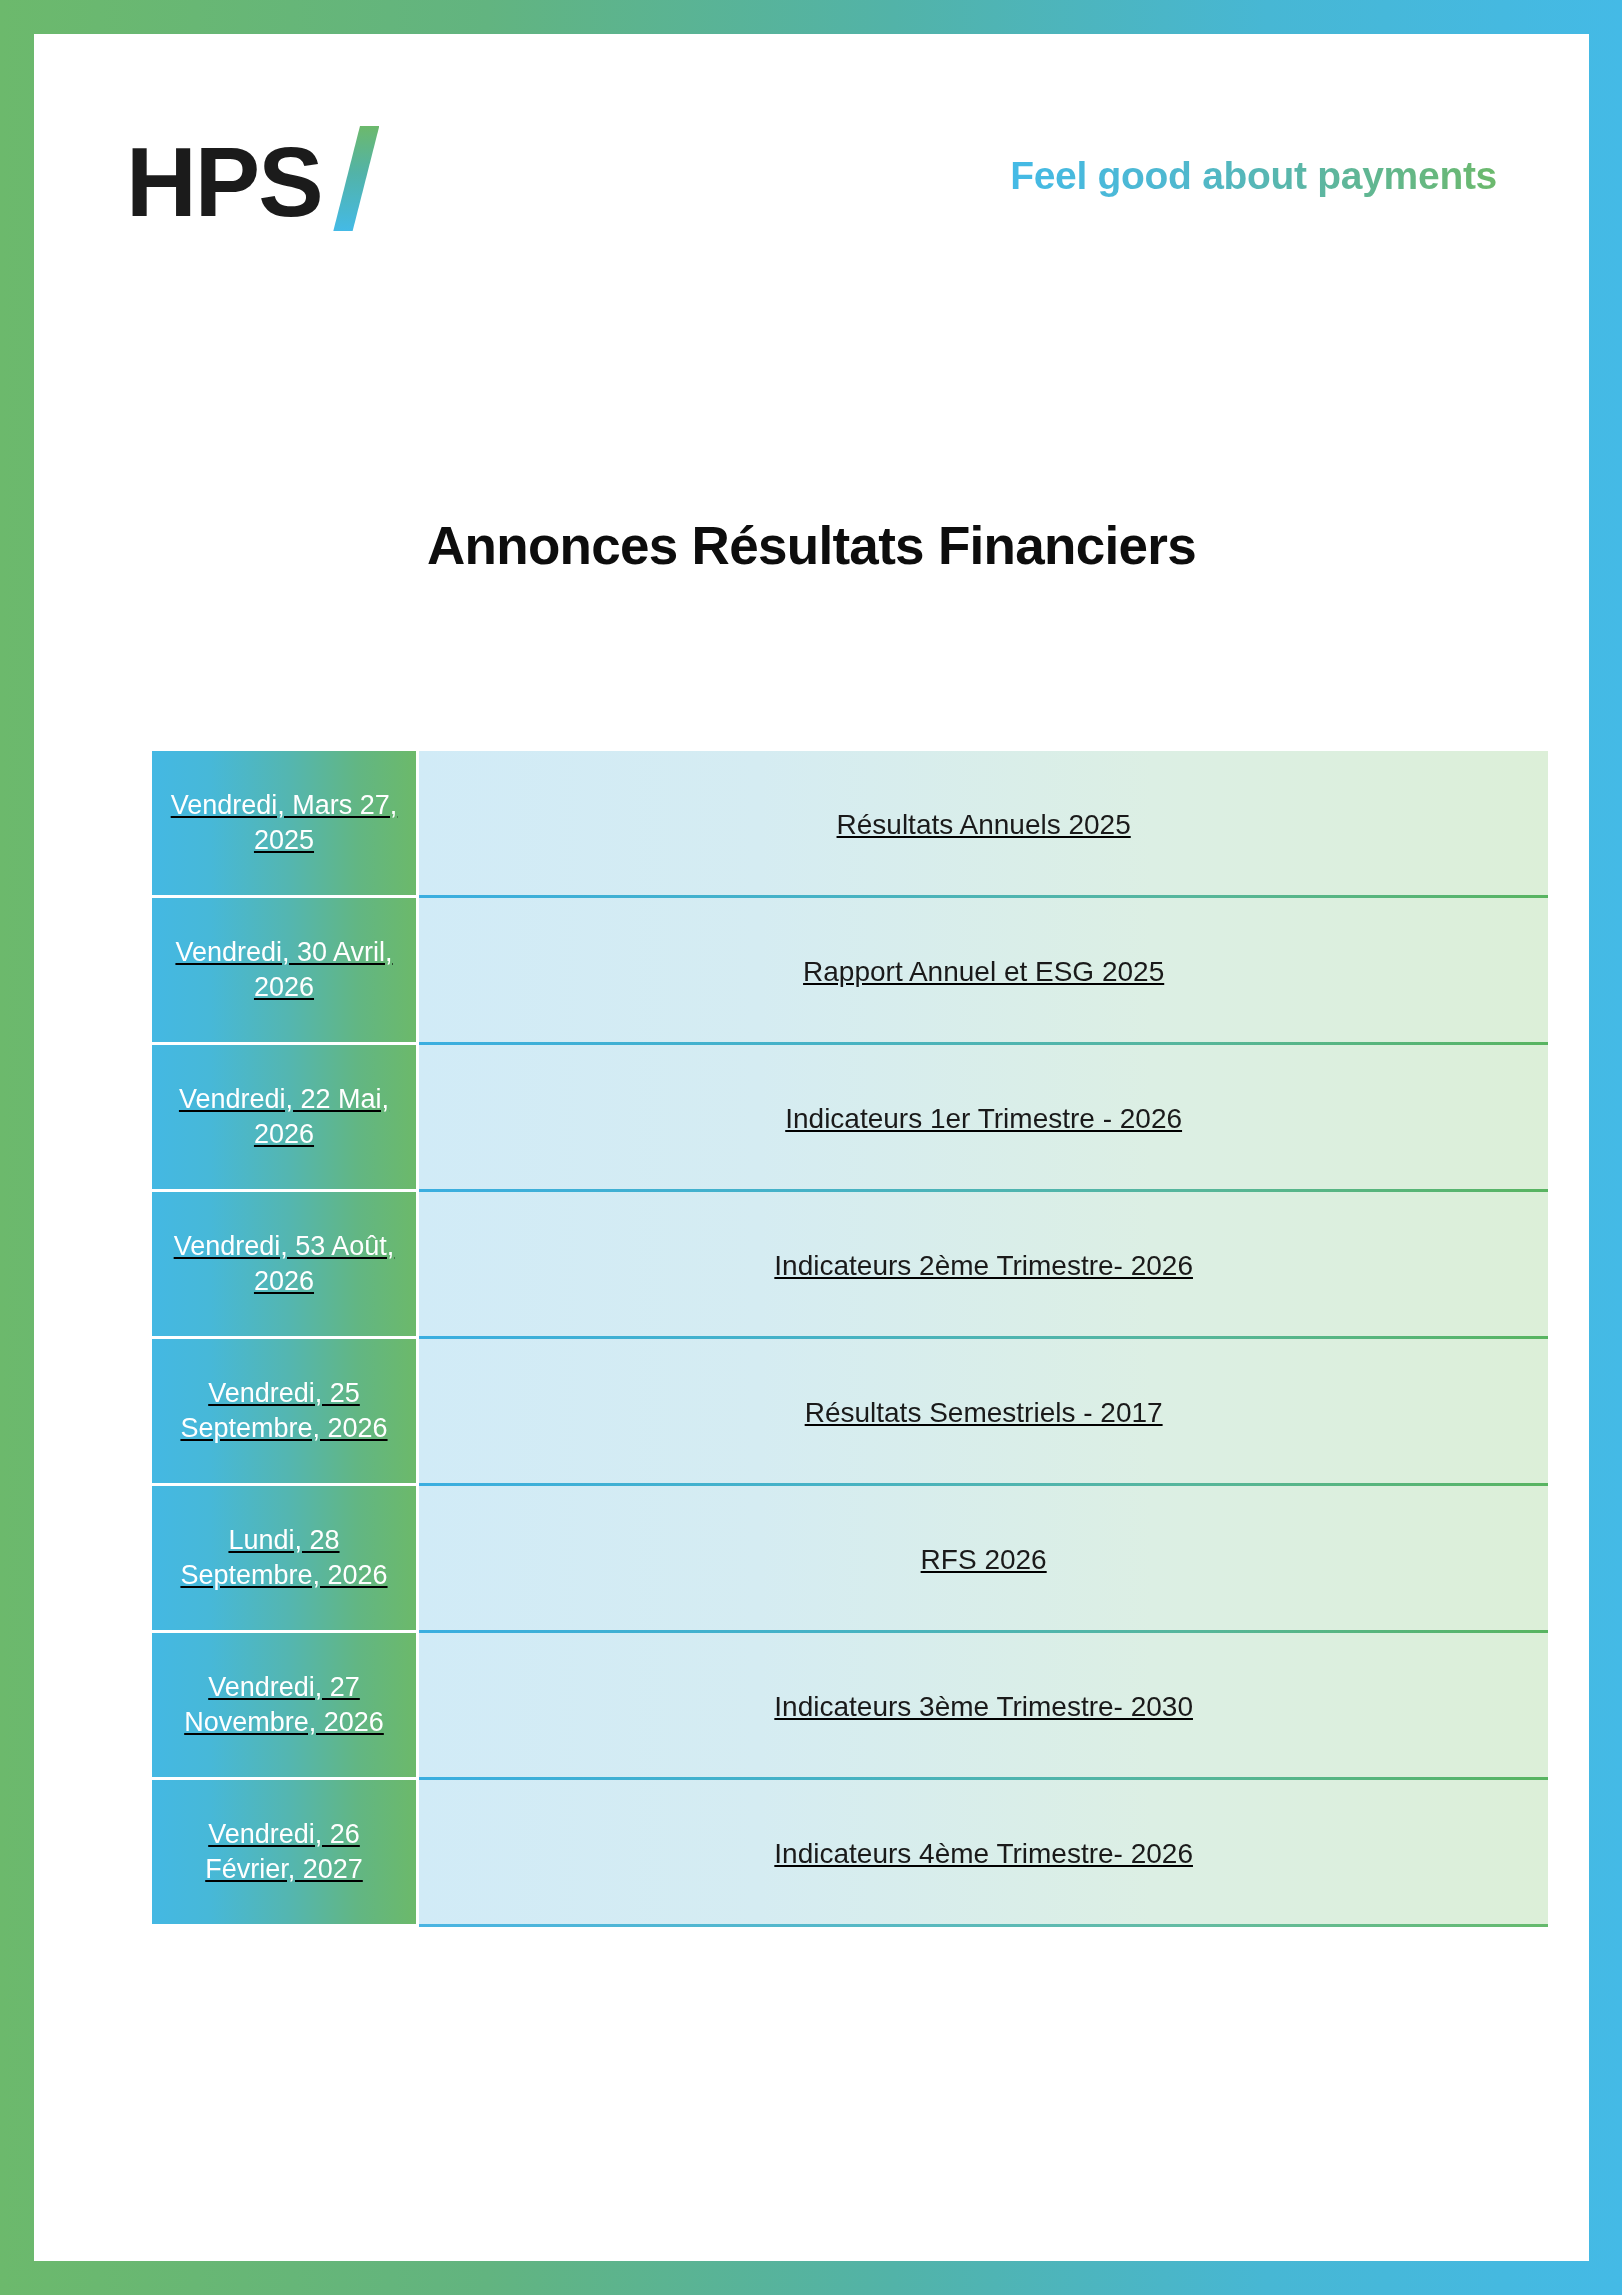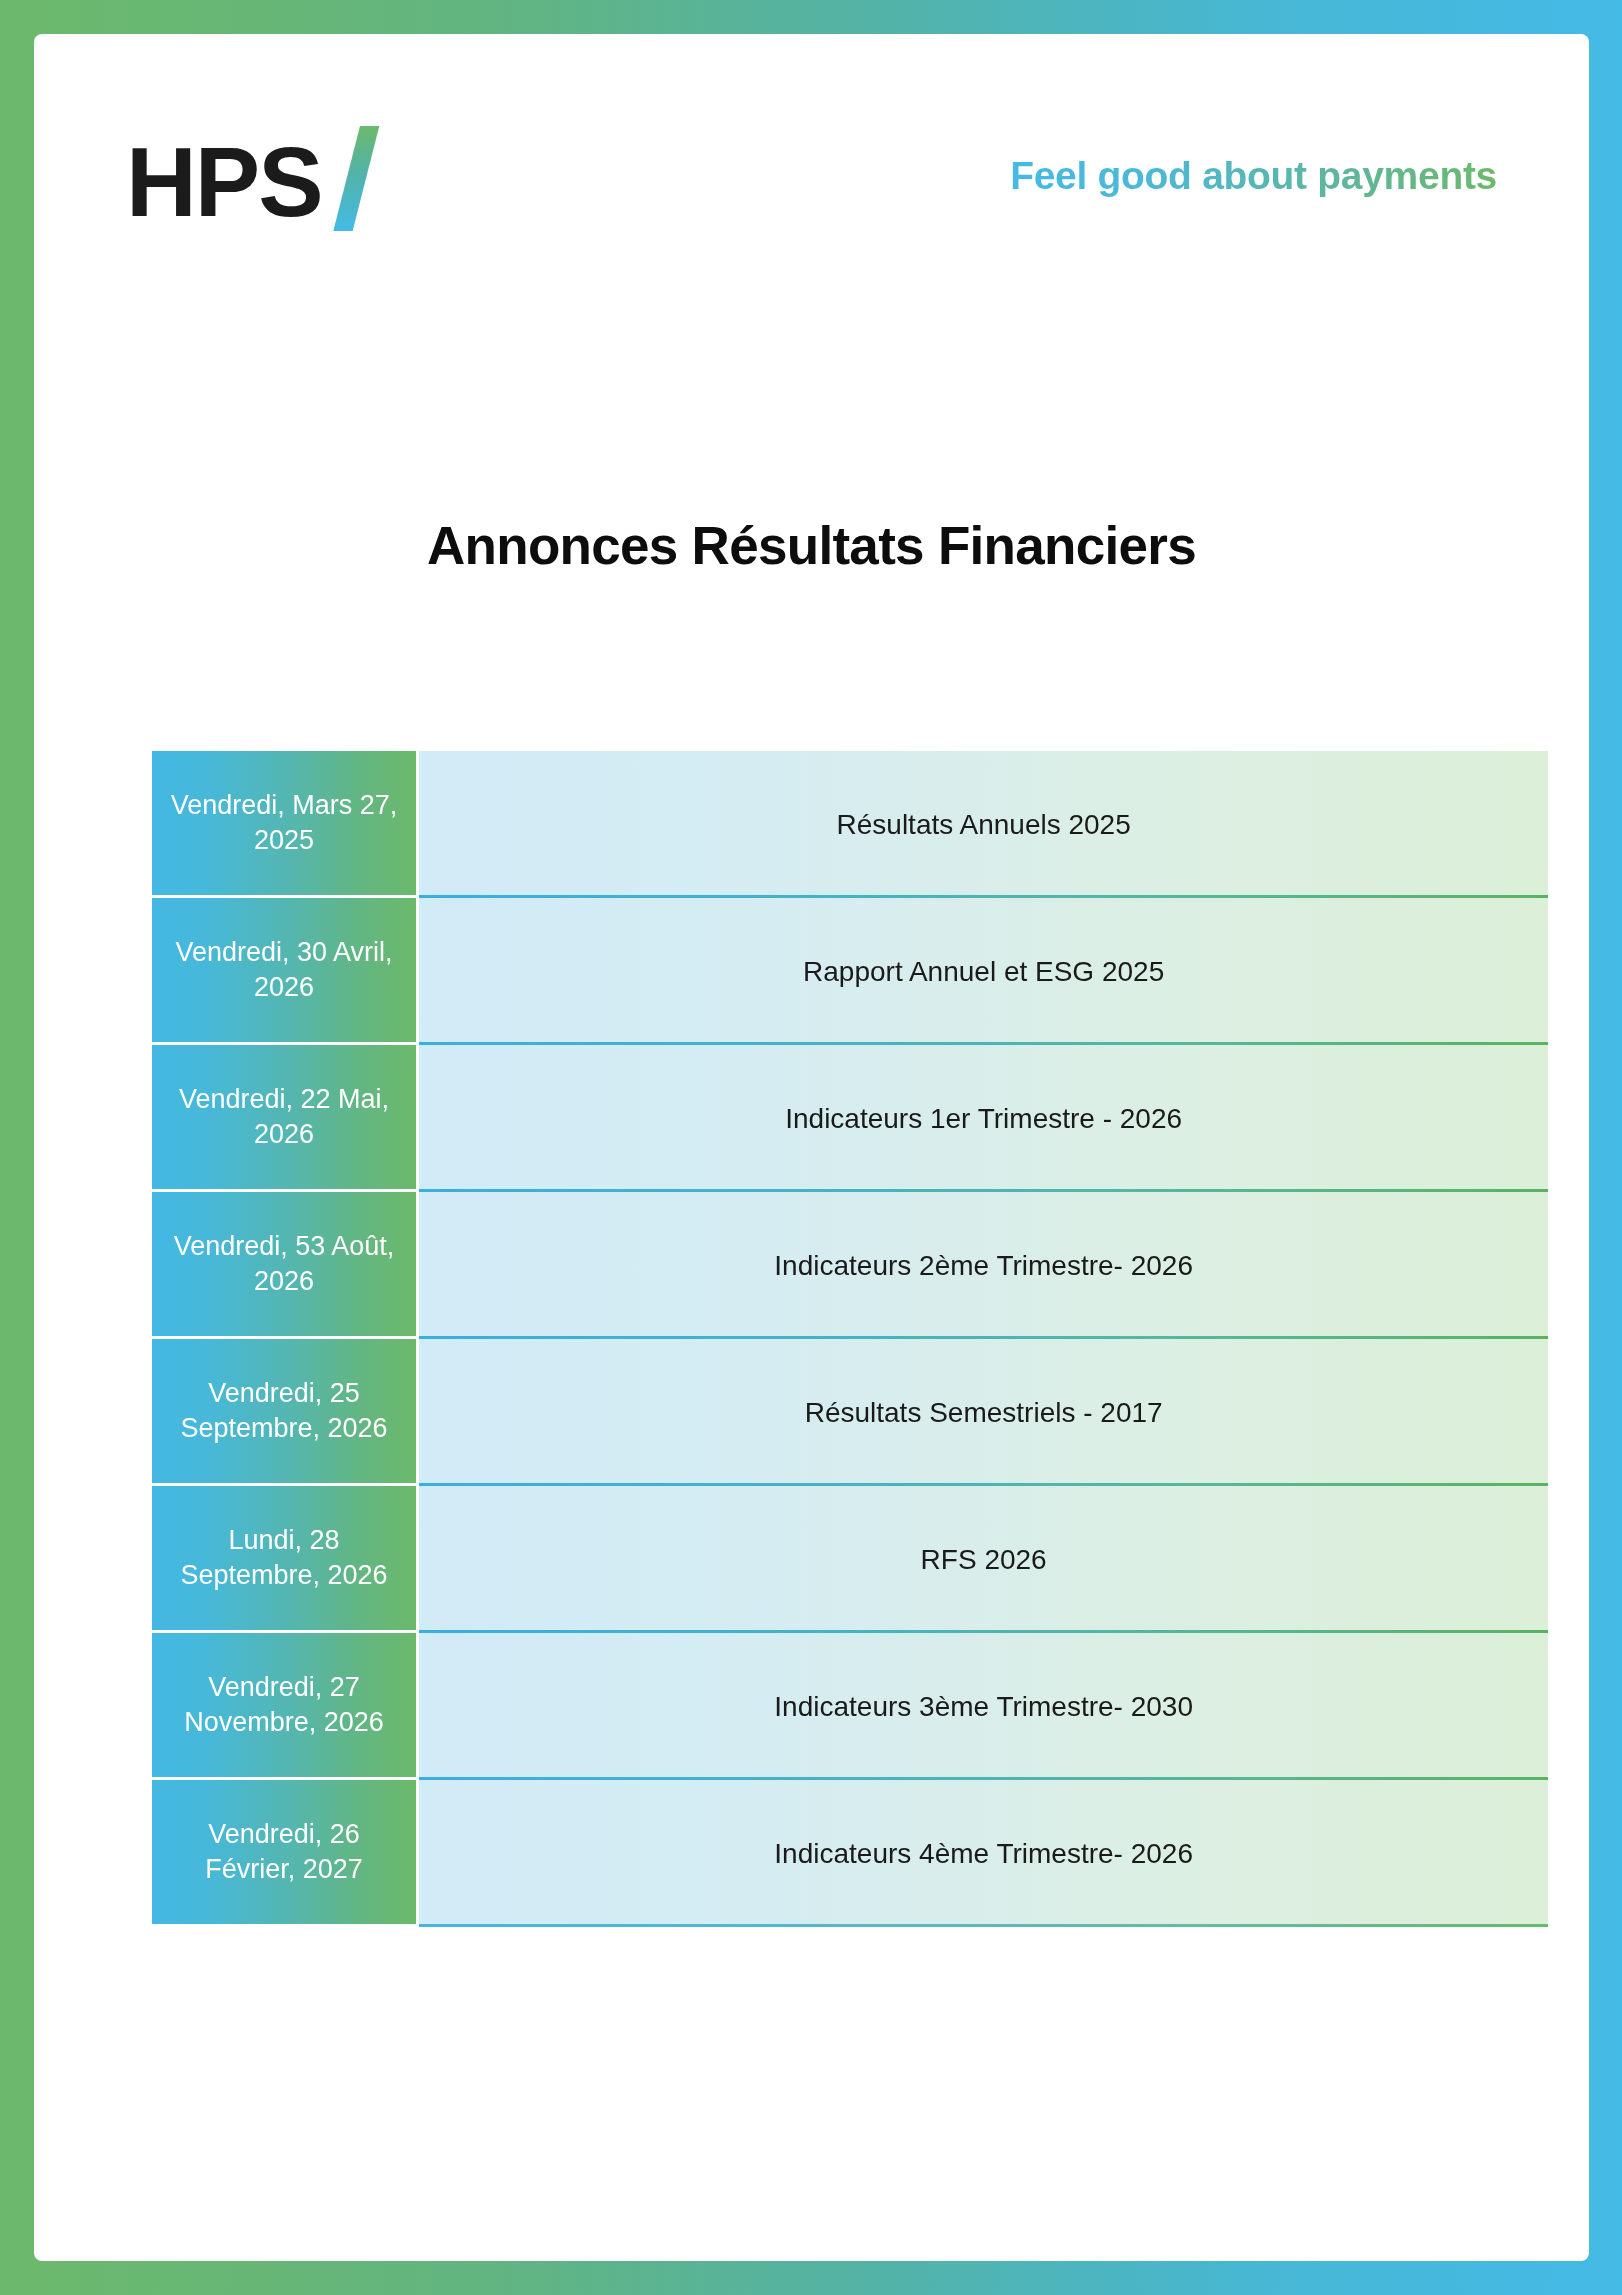--- a/index.html
+++ b/index.html
@@ -14,21 +14,20 @@
   
   #page-frame {
     position:absolute;
     inset:0;
     background:linear-gradient(90deg, #6cb96c 0%, #62b480 30%, #52b3a8 55%, #47b7d4 78%, #44bae6 100%);
   }
   #page-inner {
     position:absolute;
     left:34px; top:34px; right:34px; bottom:34px;
     background:#ffffff;
-    border-radius:8px;
   }
 
   
   #header {
     position:absolute;
     left:92px; top:79px; right:92px;
     height:131px;
   }
   #logo {
     position:absolute;
@@ -75,20 +74,21 @@
     color:#0d0d0d;
     letter-spacing:-0.7px;
   }
 
   
   #schedule-table {
     position:absolute;
     left:118px;
     top:717px;
     width:1396px;
+    text-decoration:underline;
   }
   .table-row {
     position:relative;
     display:flex;
     align-items:stretch;
     width:100%;
   }
   .date-cell {
     position:relative;
     flex:0 0 264px;

